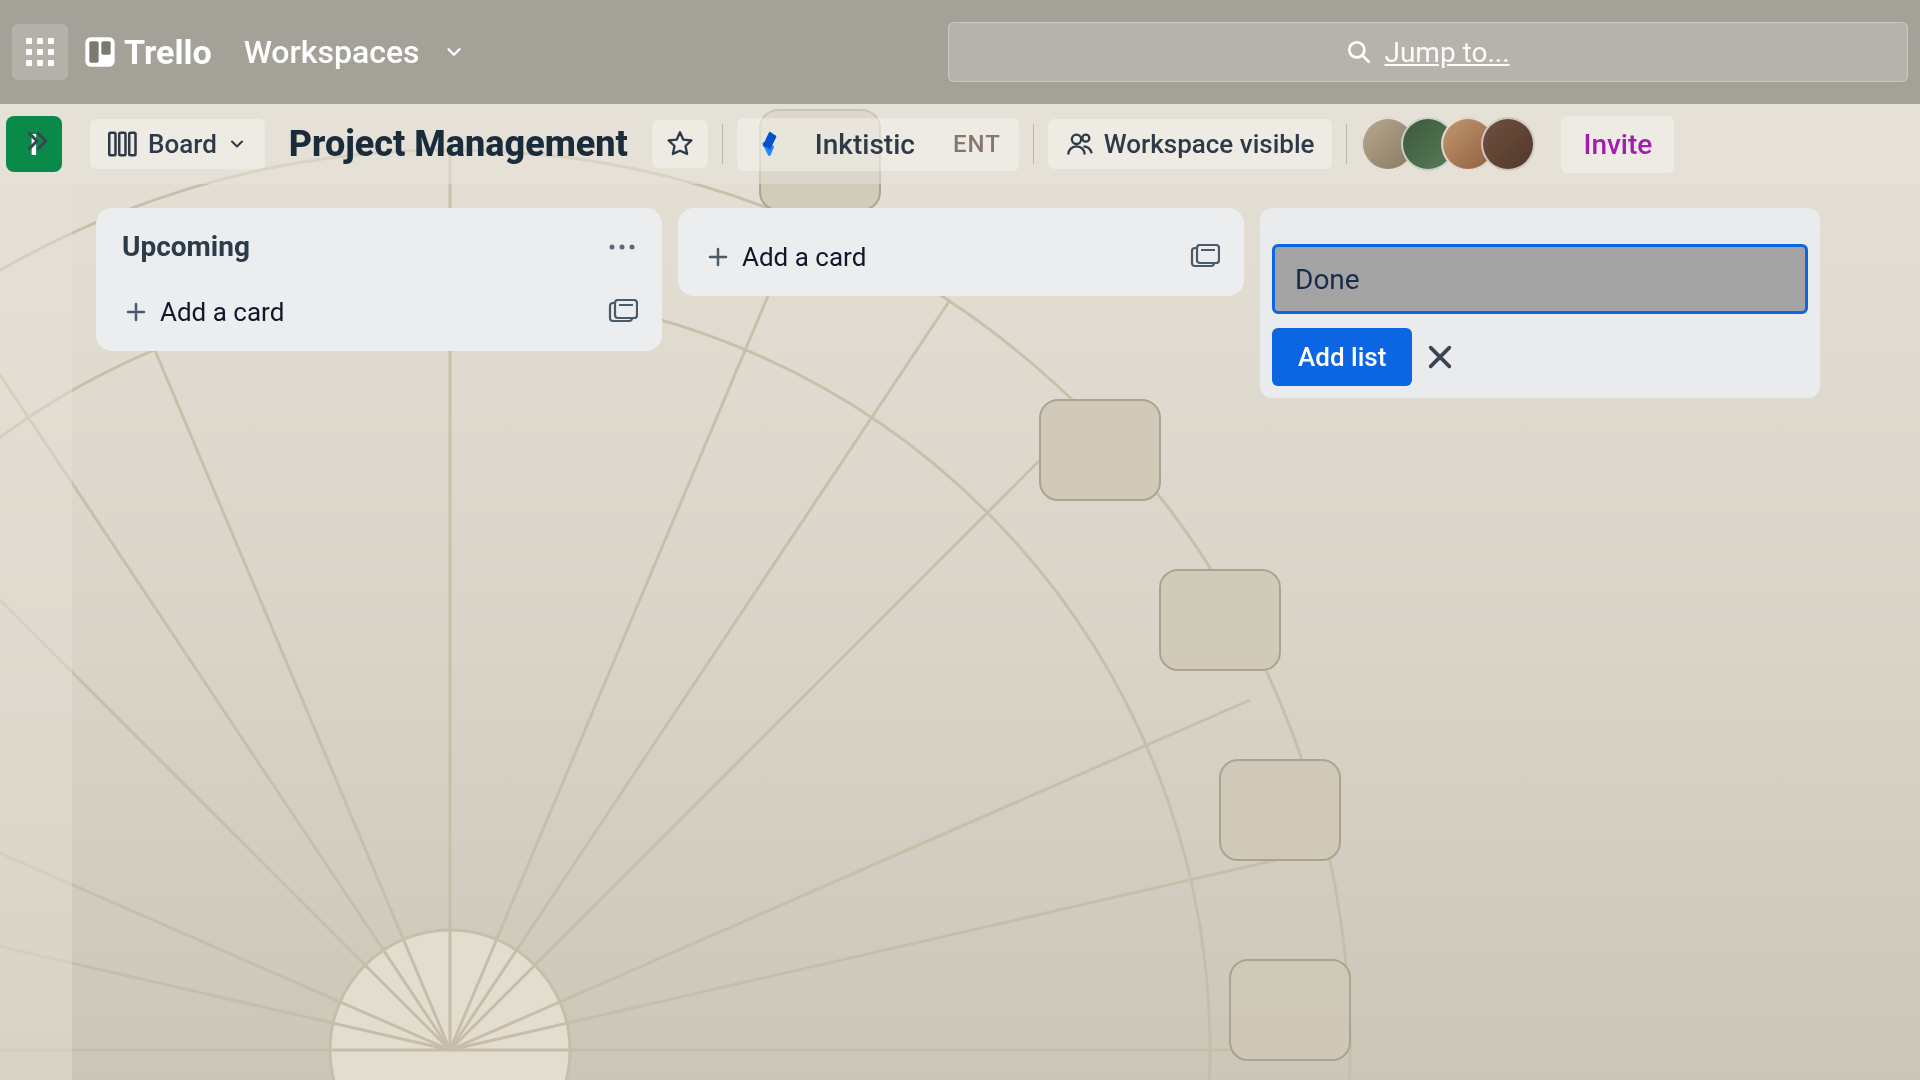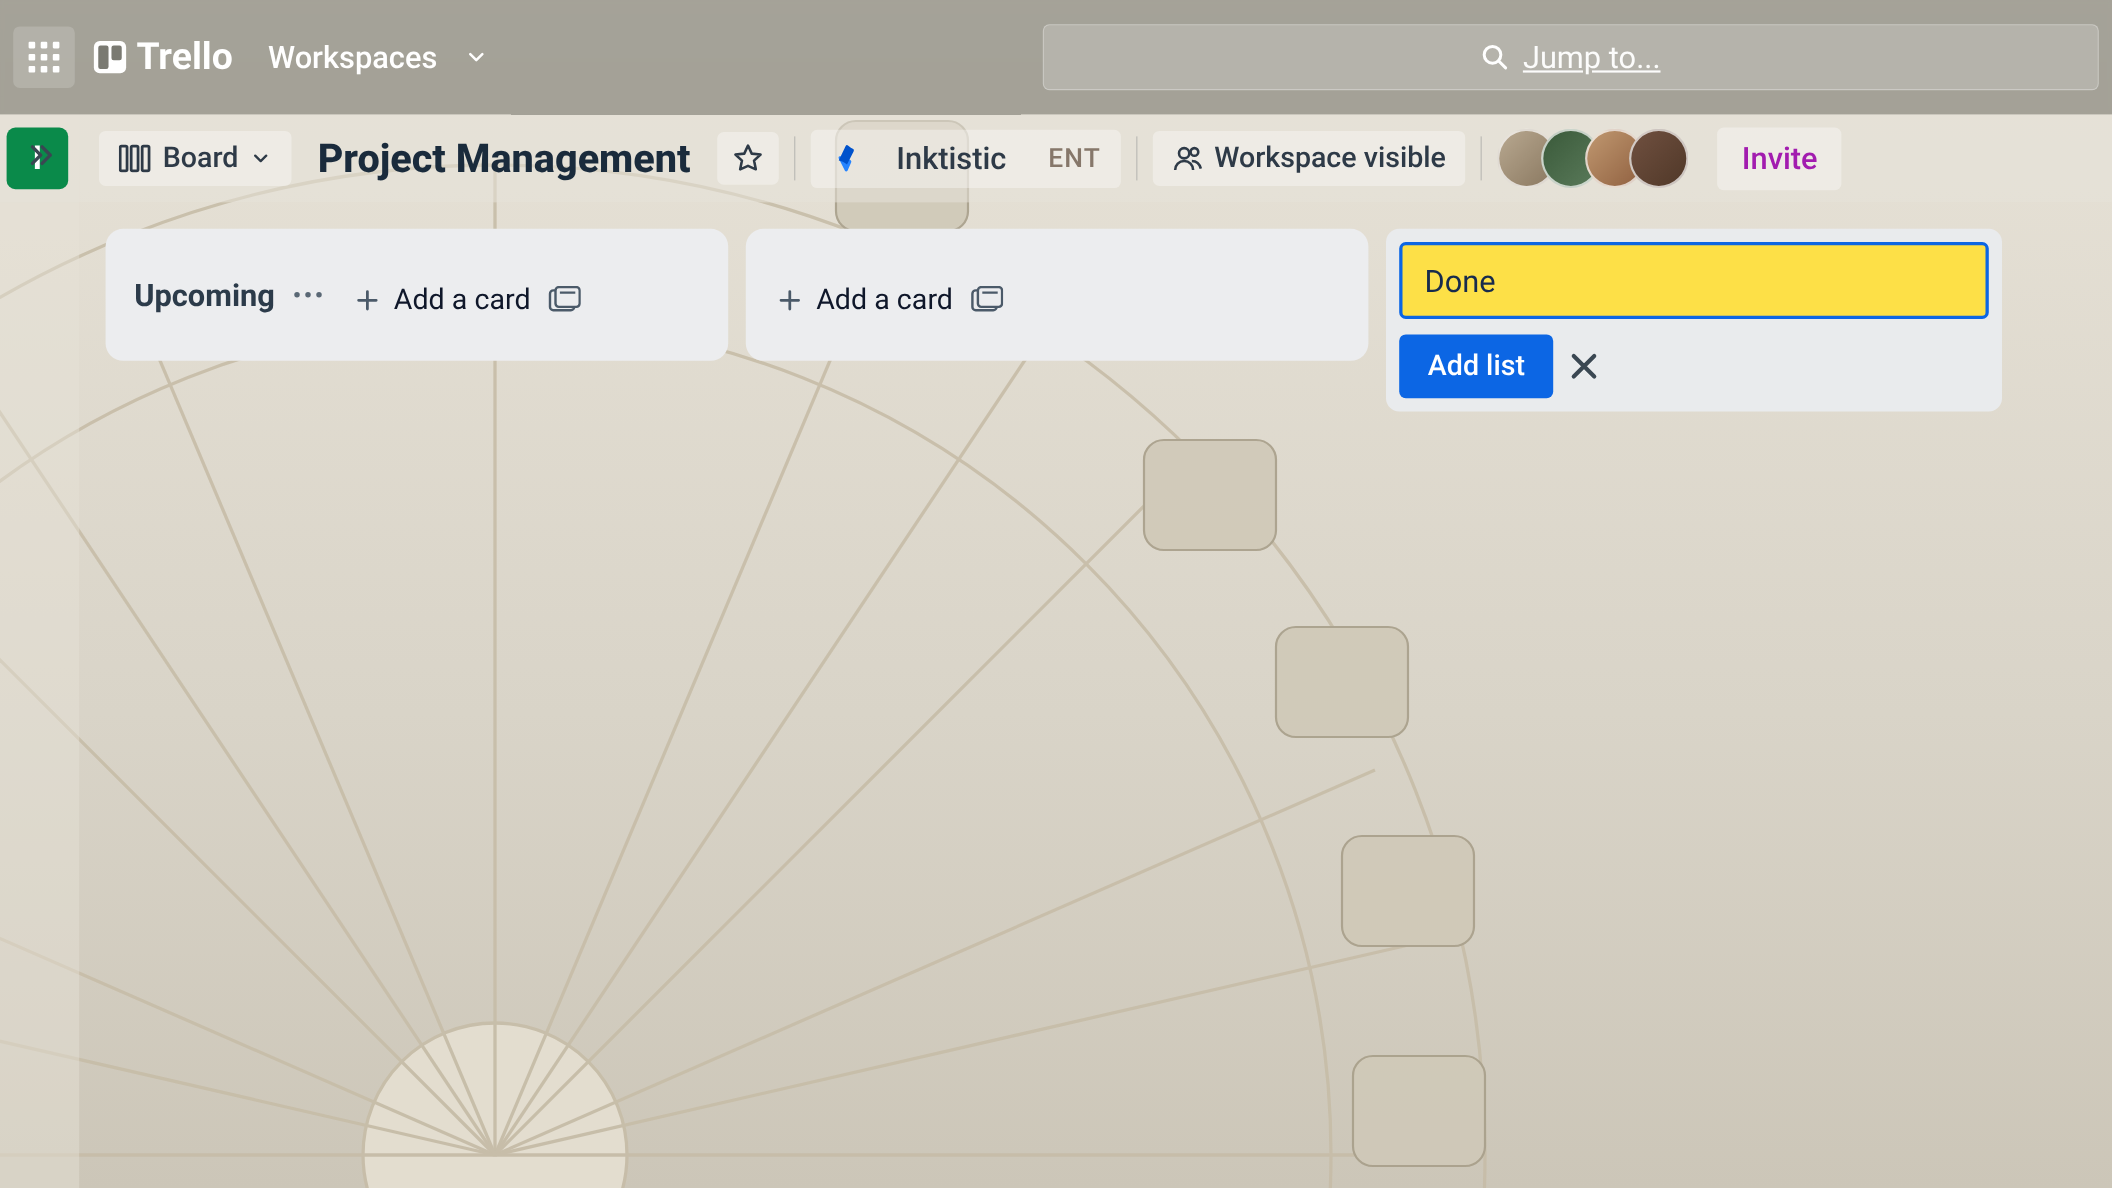--- a/index.html
+++ b/index.html
@@ -25,21 +25,21 @@
   display: flex; align-items: center; justify-content: center;
   background: rgba(255,255,255,0.16);
   cursor: pointer;
 }
 .grid-dots { display: grid; grid-template-columns: repeat(3, 6px); grid-template-rows: repeat(3, 6px); gap: 5px; }
 .grid-dots span { background: #fff; border-radius: 1px; width: 6px; height: 6px; }
 
 .logo { display: flex; align-items: center; gap: 8px; color: #fff; font-weight: 700; font-size: 34px; cursor: pointer; }
 .logo-icon { width: 32px; height: 32px; }
 
-.nav-item { display: flex; align-items: center; gap: 24px; color: #fff; font-size: 28px; font-weight: 500; padding: 8px 16px; border-radius: 6px; cursor: pointer; }
+.nav-item { display: flex; align-items: center; gap: 24px; color: #fff; font-size: 32px; font-weight: 500; padding: 8px 16px; border-radius: 6px; cursor: pointer; }
 
 .search-bar {
   margin-left: auto; flex: 0 0 960px; height: 60px;
   background: rgba(255,255,255,0.18); border: 1px solid rgba(255,255,255,0.3);
   border-radius: 6px; display: flex; align-items: center; justify-content: center;
   gap: 12px; color: rgba(255,255,255,0.95); font-size: 28px; cursor: pointer; text-decoration: underline;
 }
 
 
 .board-header {
@@ -78,36 +78,36 @@
   position: absolute; left: 22px; top: 126px; color: #3a4752; cursor: pointer;
 }
 
 
 .board-canvas {
   position: relative; z-index: 4; padding: 24px 24px 24px 96px;
   display: flex; gap: 16px; align-items: flex-start;
 }
 .list {
   width: 566px; background: #ecedef; border-radius: 16px;
-  padding: 32px 18px; display: flex; flex-direction: row; gap: 10px;
+  padding: 16px 18px; display: flex; flex-direction: column; gap: 10px;
 }
 .list-header { display: flex; align-items: center; justify-content: space-between; }
 .list-title { font-size: 28px; font-weight: 700; color: #2c3b4a; padding: 6px 8px; cursor: pointer; }
 .list-menu { color: #5a6875; cursor: pointer; padding: 4px 8px; font-size: 28px; }
 .add-card-row { display: flex; align-items: center; justify-content: space-between; padding-top: 10px; }
 .add-card-btn { display: flex; align-items: center; gap: 12px; color: #0f172a; font-size: 26px; padding: 8px 10px; border-radius: 8px; cursor: pointer; flex: 1; }
 .template-btn { color: #4b5a69; cursor: pointer; padding: 6px; }
 
 
 .new-list {
   width: 560px; background: #e9ebed; border-radius: 12px; padding: 12px;
 }
 .new-list-input {
   width: 100%; height: 70px; border: 3px solid #0c66e4; border-radius: 6px;
-  background: #fde047; font-size: 28px; padding: 0 20px; color: #172b4d; outline: none;
+  background: #a3a3a3; font-size: 28px; padding: 0 20px; color: #172b4d; outline: none; margin-top: 24px;
 }
 .new-list-actions { display: flex; align-items: center; gap: 6px; margin-top: 14px; }
 .add-list-button {
   background: #0c66e4; color: #fff; font-size: 26px; font-weight: 500;
   padding: 14px 26px; border-radius: 6px; cursor: pointer; border: none;
 }
 .cancel-new-list { color: #3a4752; cursor: pointer; padding: 6px; }
 
 .icon-svg { display: block; }
 </style>

